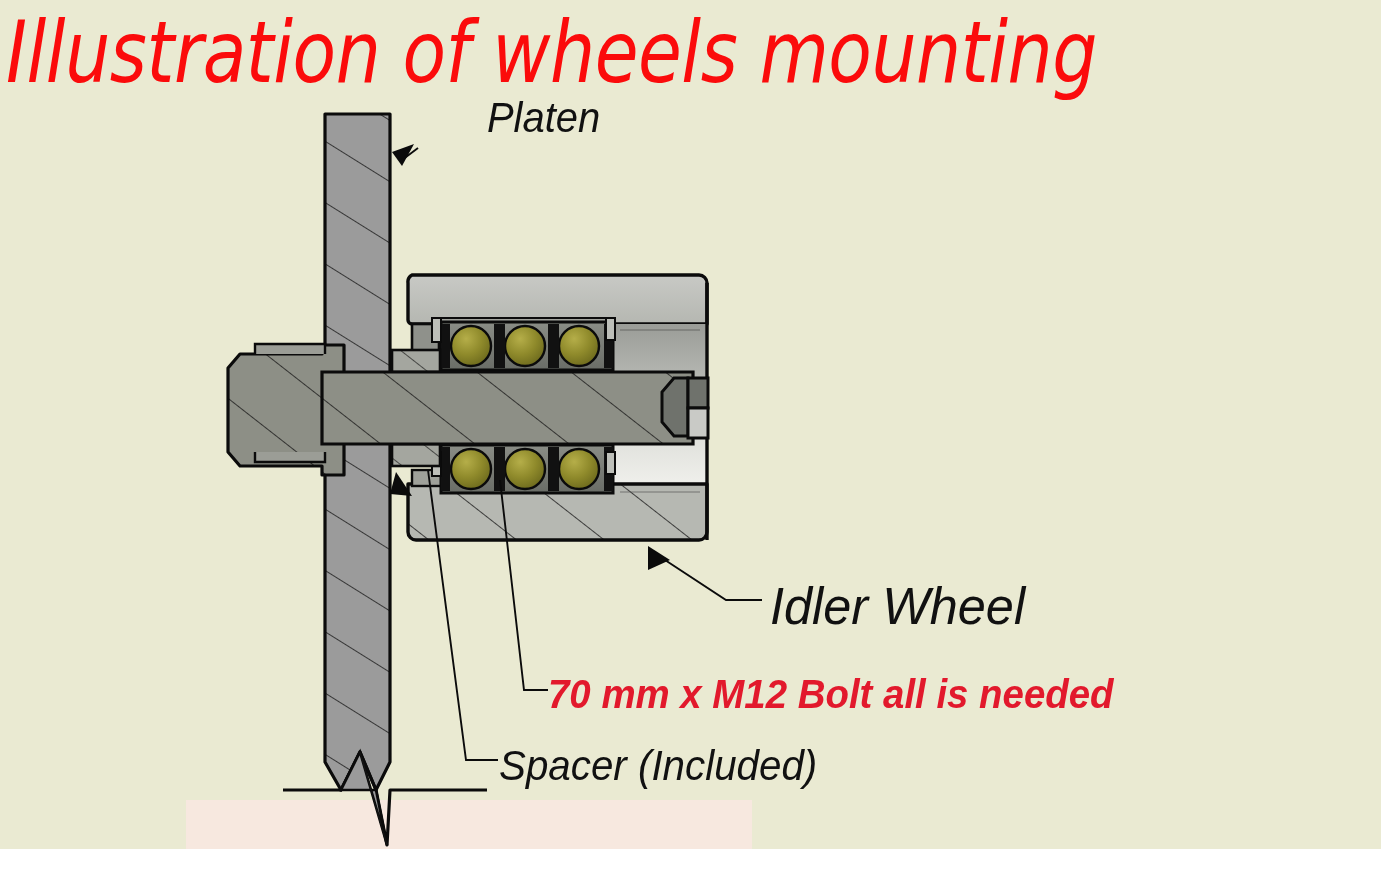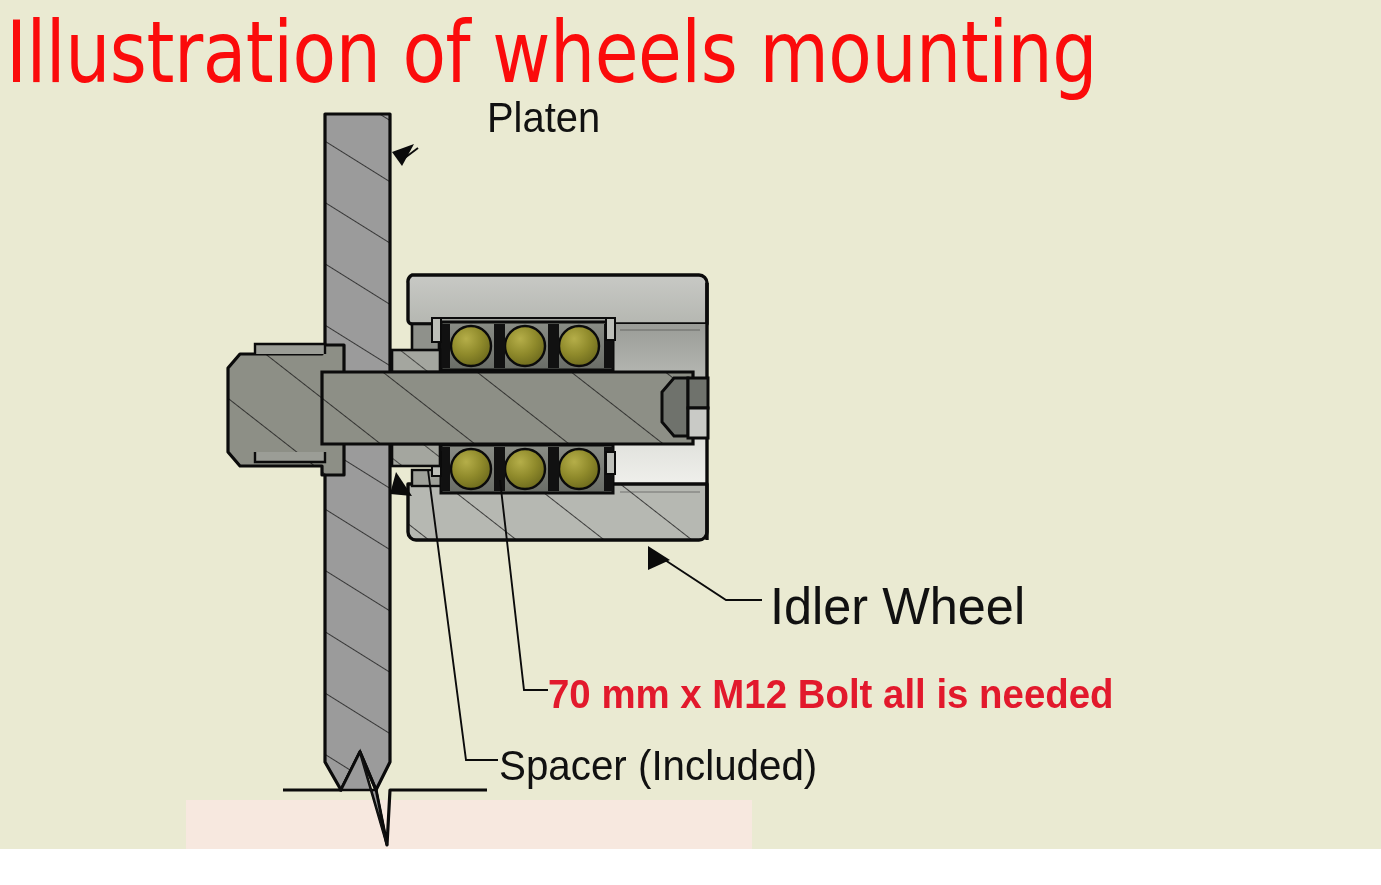--- a/index.html
+++ b/index.html
@@ -2,20 +2,21 @@
 <html><head>
 <meta charset="utf-8">
 <style>
   html,body{margin:0;padding:0;background:#ffffff;}
   body{font-family:"Liberation Sans","DejaVu Sans",sans-serif;}
   #stage{
     position:relative;
     width:1381px;height:885px;
     background:#eaead2;
     overflow:hidden;
+    font-style:italic;
   }
   #canvas{position:absolute;left:0;top:0;width:1381px;height:885px;}
   .txt{position:absolute;white-space:pre;}
   #title{
     left:6px;top:6px;
     font-size:86px;line-height:92px;
     color:#fb0b0b;
     font-family:"DejaVu Sans Condensed","Liberation Sans",sans-serif;
     font-stretch:condensed;
     transform:scaleX(0.92);transform-origin:left top;

